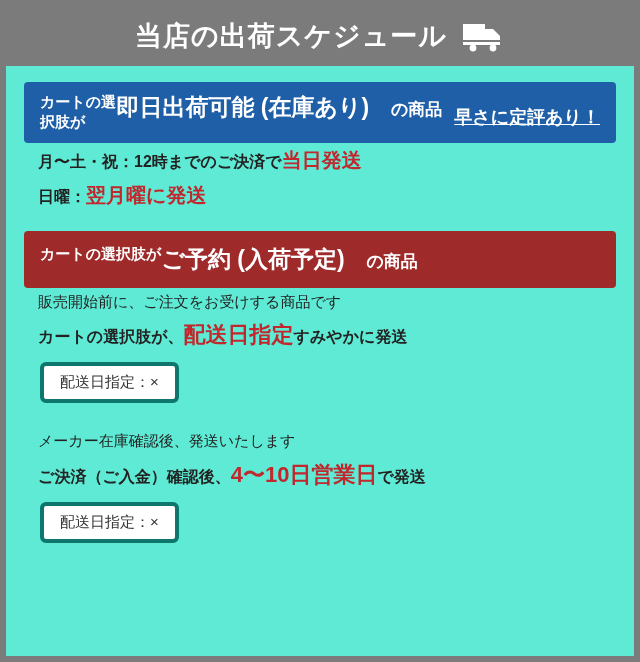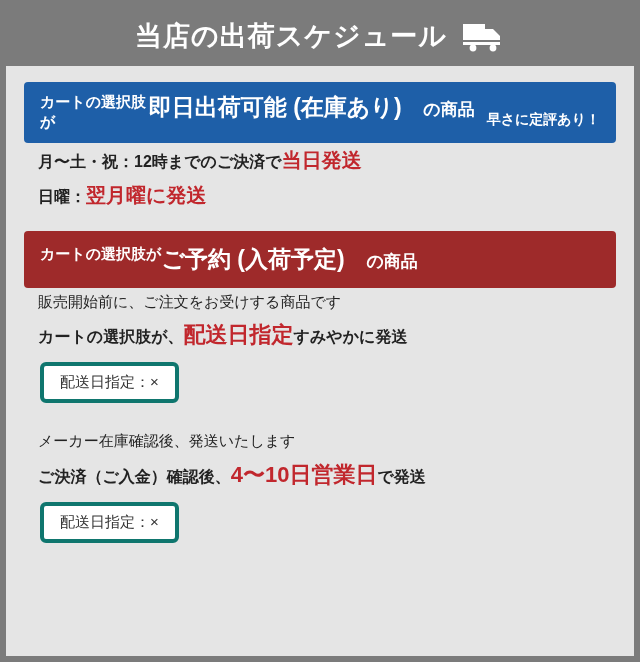--- a/index.html
+++ b/index.html
@@ -14,21 +14,21 @@
     color: #222222;
     overflow: hidden;
   }
 
   .page {
     position: relative;
     width: 640px;
     height: 662px;
     box-sizing: border-box;
     border: 6px solid #7b7b7b;
-    background: #e5e5e5;
+    background: #5eead4;
   }
 
   
   .header {
     height: 60px;
     background: #7b7b7b;
     display: flex;
     align-items: center;
     justify-content: center;
     gap: 14px;
@@ -77,26 +77,27 @@
     font-weight: bold;
     line-height: 1.35;
     white-space: nowrap;
   }
   .band-big .suffix {
     font-size: 17px;
     font-weight: bold;
     padding-left: 17px;
   }
   .band-note {
-    font-size: 14px;
+    font-size: 18px;
     font-weight: bold;
     white-space: nowrap;
     padding-left: 12px;
     align-self: flex-end;
     padding-bottom: 4px;
+    text-decoration: underline;
   }
 
   .band-single {
     padding-top: 13px;
     padding-bottom: 13px;
   }
 
   
   .details {
     padding: 2px 12px 4px 14px;

